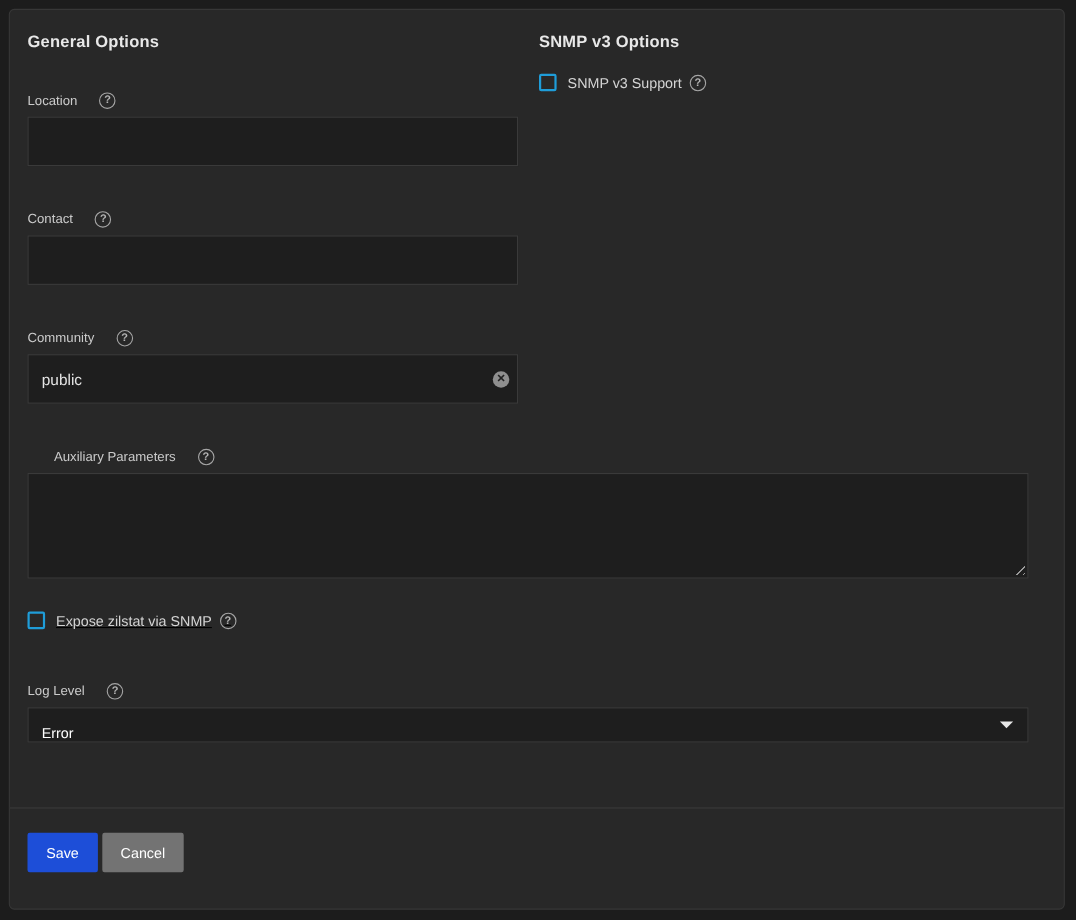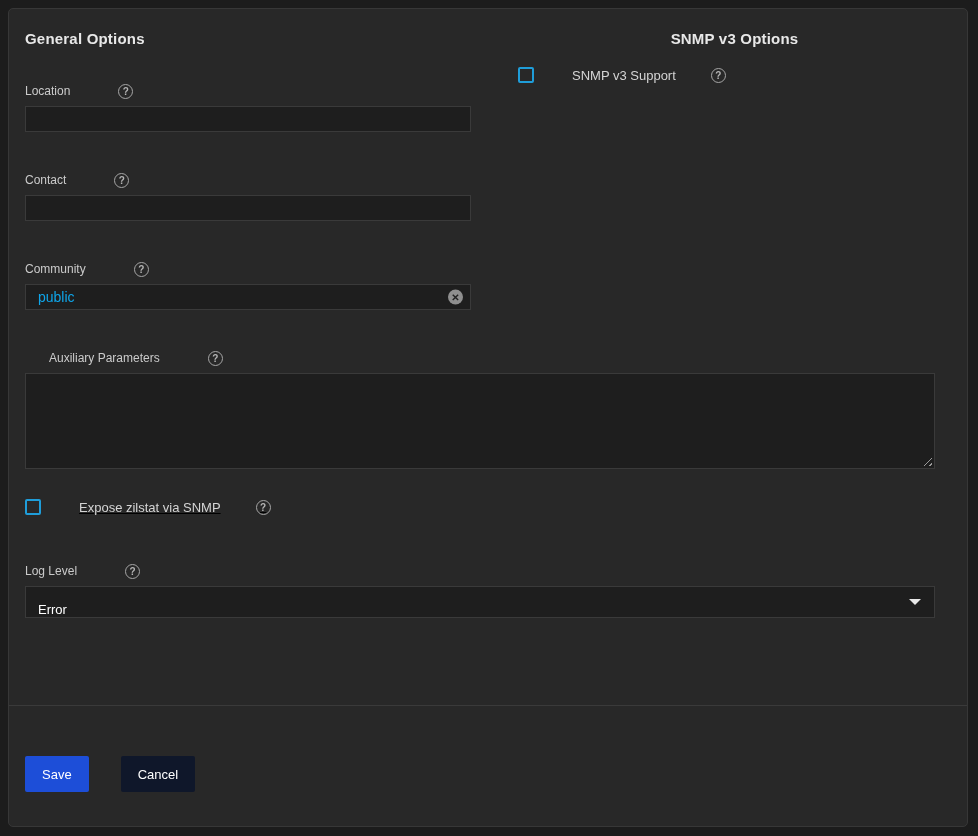--- a/index.html
+++ b/index.html
@@ -1,15 +1,15 @@
 <!DOCTYPE html>
 <html><head>
 <meta charset="utf-8">
 <style>
-  * { margin: 0; padding: 0; box-sizing: border-box; gap: 28px; }
+  * { margin: 0; padding: 0; box-sizing: border-box; }
   html, body {
     width: 978px; height: 836px;
     background: #1c1c1c;
     font-family: "Liberation Sans", sans-serif;
     overflow: hidden;
   }
   .card {
     position: absolute;
     left: 8px; top: 8px;
     width: 960px; height: 819px;
@@ -27,21 +27,21 @@
   .col-left { width: 446px; flex: 0 0 auto; }
   .col-right { margin-left: 19px; flex: 1; }
   .section-title {
     font-size: 15px;
     font-weight: 600;
     letter-spacing: 0.2px;
     color: #e8e8e8;
     line-height: 20px;
     margin-bottom: 35px;
   }
-  .col-right .section-title { margin-bottom: 18px; text-align: center; }
+  .col-right .section-title { margin-bottom: 18px; }
   .field { margin-bottom: 41px; }
   .label-row {
     display: flex;
     align-items: flex-start;
     height: 16px;
     margin-bottom: 6px;
   }
   .label-text {
     font-size: 12px;
     color: #cbcbcb;
@@ -55,24 +55,24 @@
     align-items: center;
     justify-content: center;
     font-size: 10px;
     font-weight: 700;
     color: #b5b5b5;
     flex: 0 0 auto;
   }
   .input-wrap { position: relative; width: 446px; }
   .text-input {
     width: 100%;
-    height: 26px;
+    height: 45px;
     background: #1e1e1e;
     border: 1px solid #3a3a3a;
-    color: #0ea5e9;
+    color: #e5e5e5;
     font-size: 14px;
     font-family: "Liberation Sans", sans-serif;
     padding: 0 30px 0 12px;
     outline: none;
   }
   .clear-icon {
     position: absolute;
     right: 8px; top: 50%;
     transform: translateY(-50%);
     width: 15px; height: 15px;
@@ -165,21 +165,21 @@
     height: 36px;
     border: none;
     border-radius: 2px;
     font-size: 13px;
     font-family: "Liberation Sans", sans-serif;
     color: #ffffff;
     padding: 0 17px;
     cursor: pointer;
   }
   .btn-save { background: #1d4ed8; }
-  .btn-cancel { background: #0f172a; margin-left: 4px; }
+  .btn-cancel { background: #737373; margin-left: 4px; }
 </style>
 </head>
 <body>
 
 <div class="card">
   <div class="content">
 
     <div class="top-columns">
 
       <div class="col-left">

